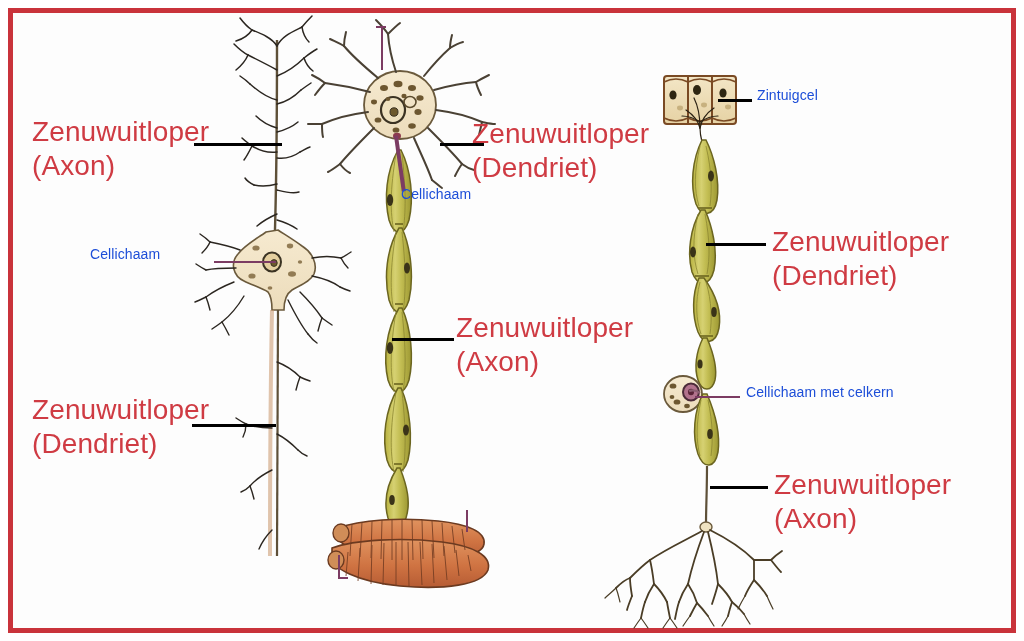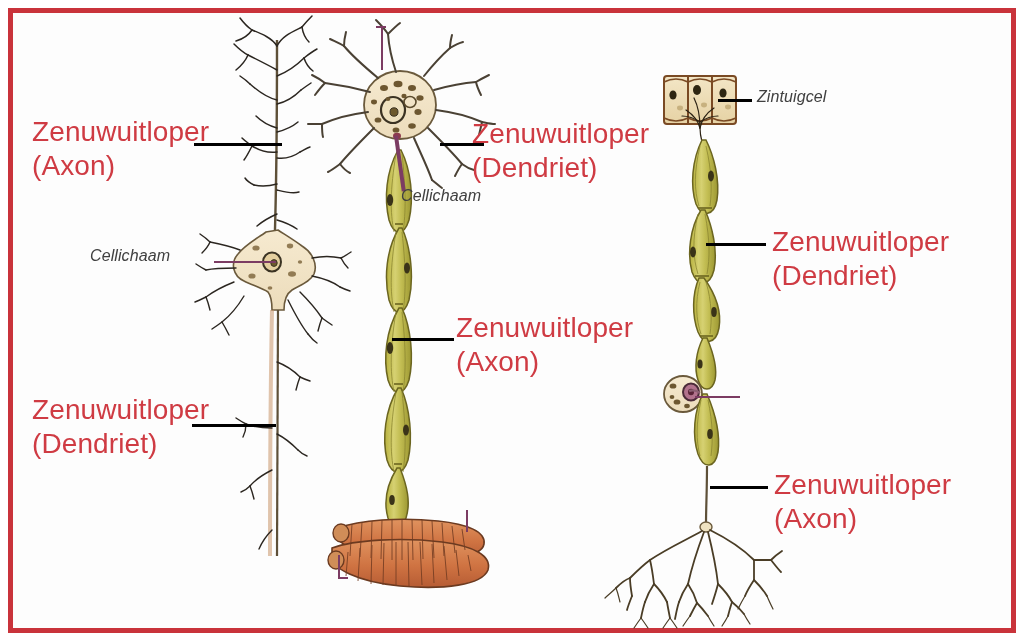--- a/index.html
+++ b/index.html
@@ -40,23 +40,22 @@
     position: absolute;
     white-space: nowrap;
     line-height: 1.22;
     letter-spacing: 0.1px;
   }
   .label.red {
     color: #cf3b43;
     font-size: 28px;
   }
   .label.black {
-    color: #404040;
-    font-size: 16px;
-    font-style: italic;
+    color: #1d4ed8;
+    font-size: 14px;
   }
   .leader {
     position: absolute;
     background: #000000;
     height: 3px;
   }
   .leader.thin {
     height: 2px;
     background: #7c3c63;
   }
@@ -513,19 +512,22 @@
 
   <div class="label black" style="left:757px; top:87px;">
     <div>Zintuigcel</div>
   </div>
 
   <div class="label red" style="left:772px; top:225px;">
     <div>Zenuwuitloper</div>
     <div>(Dendriet)</div>
   </div>
 
+  <div class="label black" style="left:746px; top:384px;">
+    <div>Cellichaam met celkern</div>
+  </div>
 
   <div class="label red" style="left:774px; top:468px;">
     <div>Zenuwuitloper</div>
     <div>(Axon)</div>
   </div>
 
 </div>
 
 </body></html>

